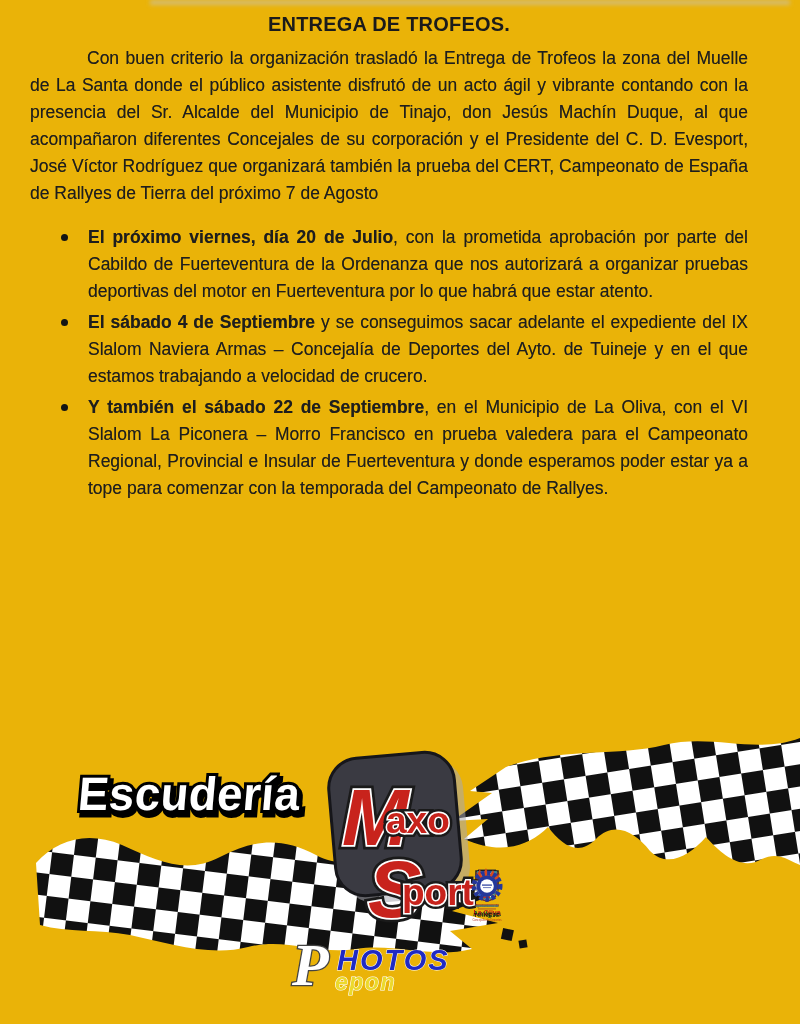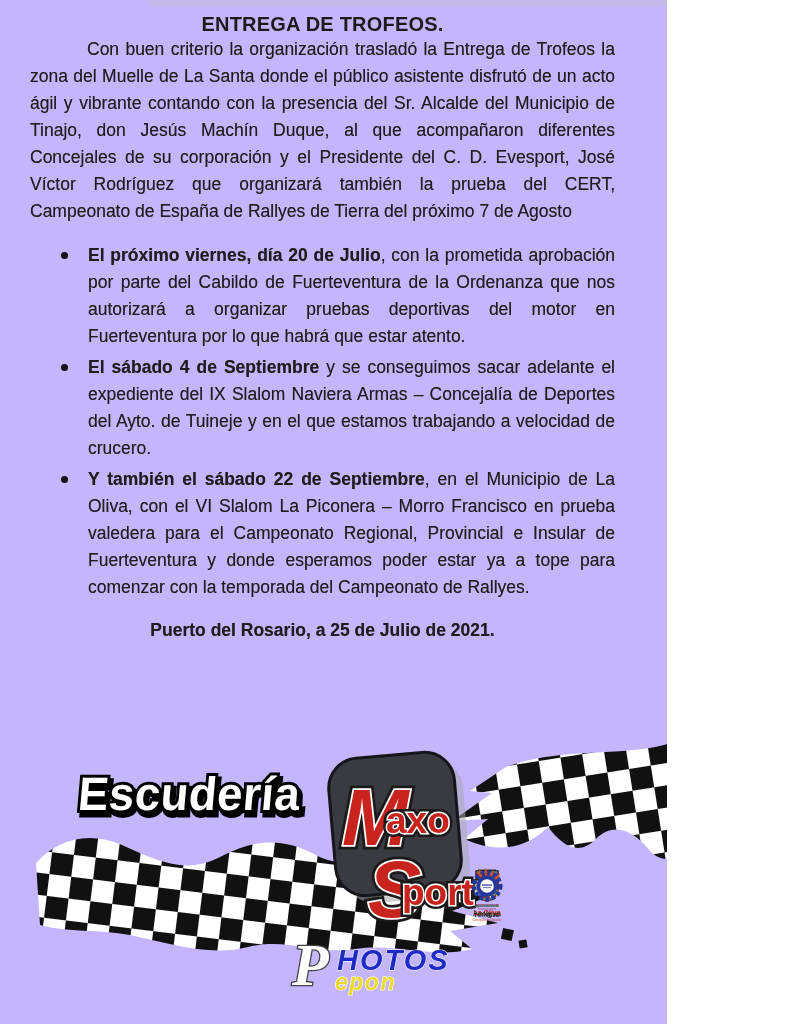--- a/index.html
+++ b/index.html
@@ -1,19 +1,19 @@
 <!DOCTYPE html>
 <html><head>
 <meta charset="utf-8">
 <style>
   html,body{margin:0;padding:0;background:#ffffff;}
   .page{
     position:relative;
-    width:667px;height:1024px;
-    background:#c4b5fd;
+    width:800px;height:1024px;
+    background:#eab308;
     overflow:hidden;
     font-family:"Liberation Sans",sans-serif;
     color:#1e1e1e;
   }
   .top-smudge{
     position:absolute;top:0;left:150px;width:640px;height:5px;
     background:#c4c4c4;opacity:.55;filter:blur(2px);
   }
   .doc-title{
     margin:12px 52px 0 30px;
@@ -22,21 +22,21 @@
     line-height:24px;
     color:#1b1b1b;
     letter-spacing:.2px;
   }
   .para{
     margin:0 52px 0 30px;
     font-size:17.5px;line-height:27px;
     text-align:justify;
     text-shadow:0 0 .5px rgba(30,30,30,.55);
   }
-  .para.p1{text-indent:57px;}
+  .para.p1{margin-top:9px;text-indent:57px;}
   .para.p2{margin-top:13px;}
   ul.events{
     margin:17px 52px 0 88px;
     padding:0;list-style:none;
     font-size:17.5px;line-height:27px;
     text-align:justify;
     text-shadow:0 0 .5px rgba(30,30,30,.55);
   }
   ul.events li{position:relative;margin:0 0 4px 0;}
   ul.events li .dot{
@@ -87,21 +87,20 @@
     </li>
     <li>
       <span class="dot"></span><span class="bold">El sábado 4 de Septiembre</span><span> y se conseguimos sacar adelante el expediente del IX Slalom Naviera Armas – Concejalía de Deportes del Ayto. de Tuineje y en el que estamos trabajando a velocidad de crucero.</span>
     </li>
     <li>
       <span class="dot"></span><span class="bold">Y también el sábado 22 de Septiembre</span><span>, en el Municipio de La Oliva, con el VI Slalom La Piconera – Morro Francisco en prueba valedera para el Campeonato Regional, Provincial e Insular de Fuerteventura y donde esperamos poder estar ya a tope para comenzar con la temporada del Campeonato de Rallyes.</span>
     </li>
   </ul>
 
 
-  <p class="dateline">Puerto del Rosario, a 25 de Julio de 2021.</p>
 
   <div class="banner">
 
     <svg class="flags" viewBox="0 0 800 289">
       <defs>
         <pattern id="chkTR" width="44" height="44" patternUnits="userSpaceOnUse" patternTransform="rotate(-9)">
           <rect width="44" height="44" fill="#ffffff"></rect>
           <rect width="22" height="22" fill="#111111"></rect>
           <rect x="22" y="22" width="22" height="22" fill="#111111"></rect>
         </pattern>

